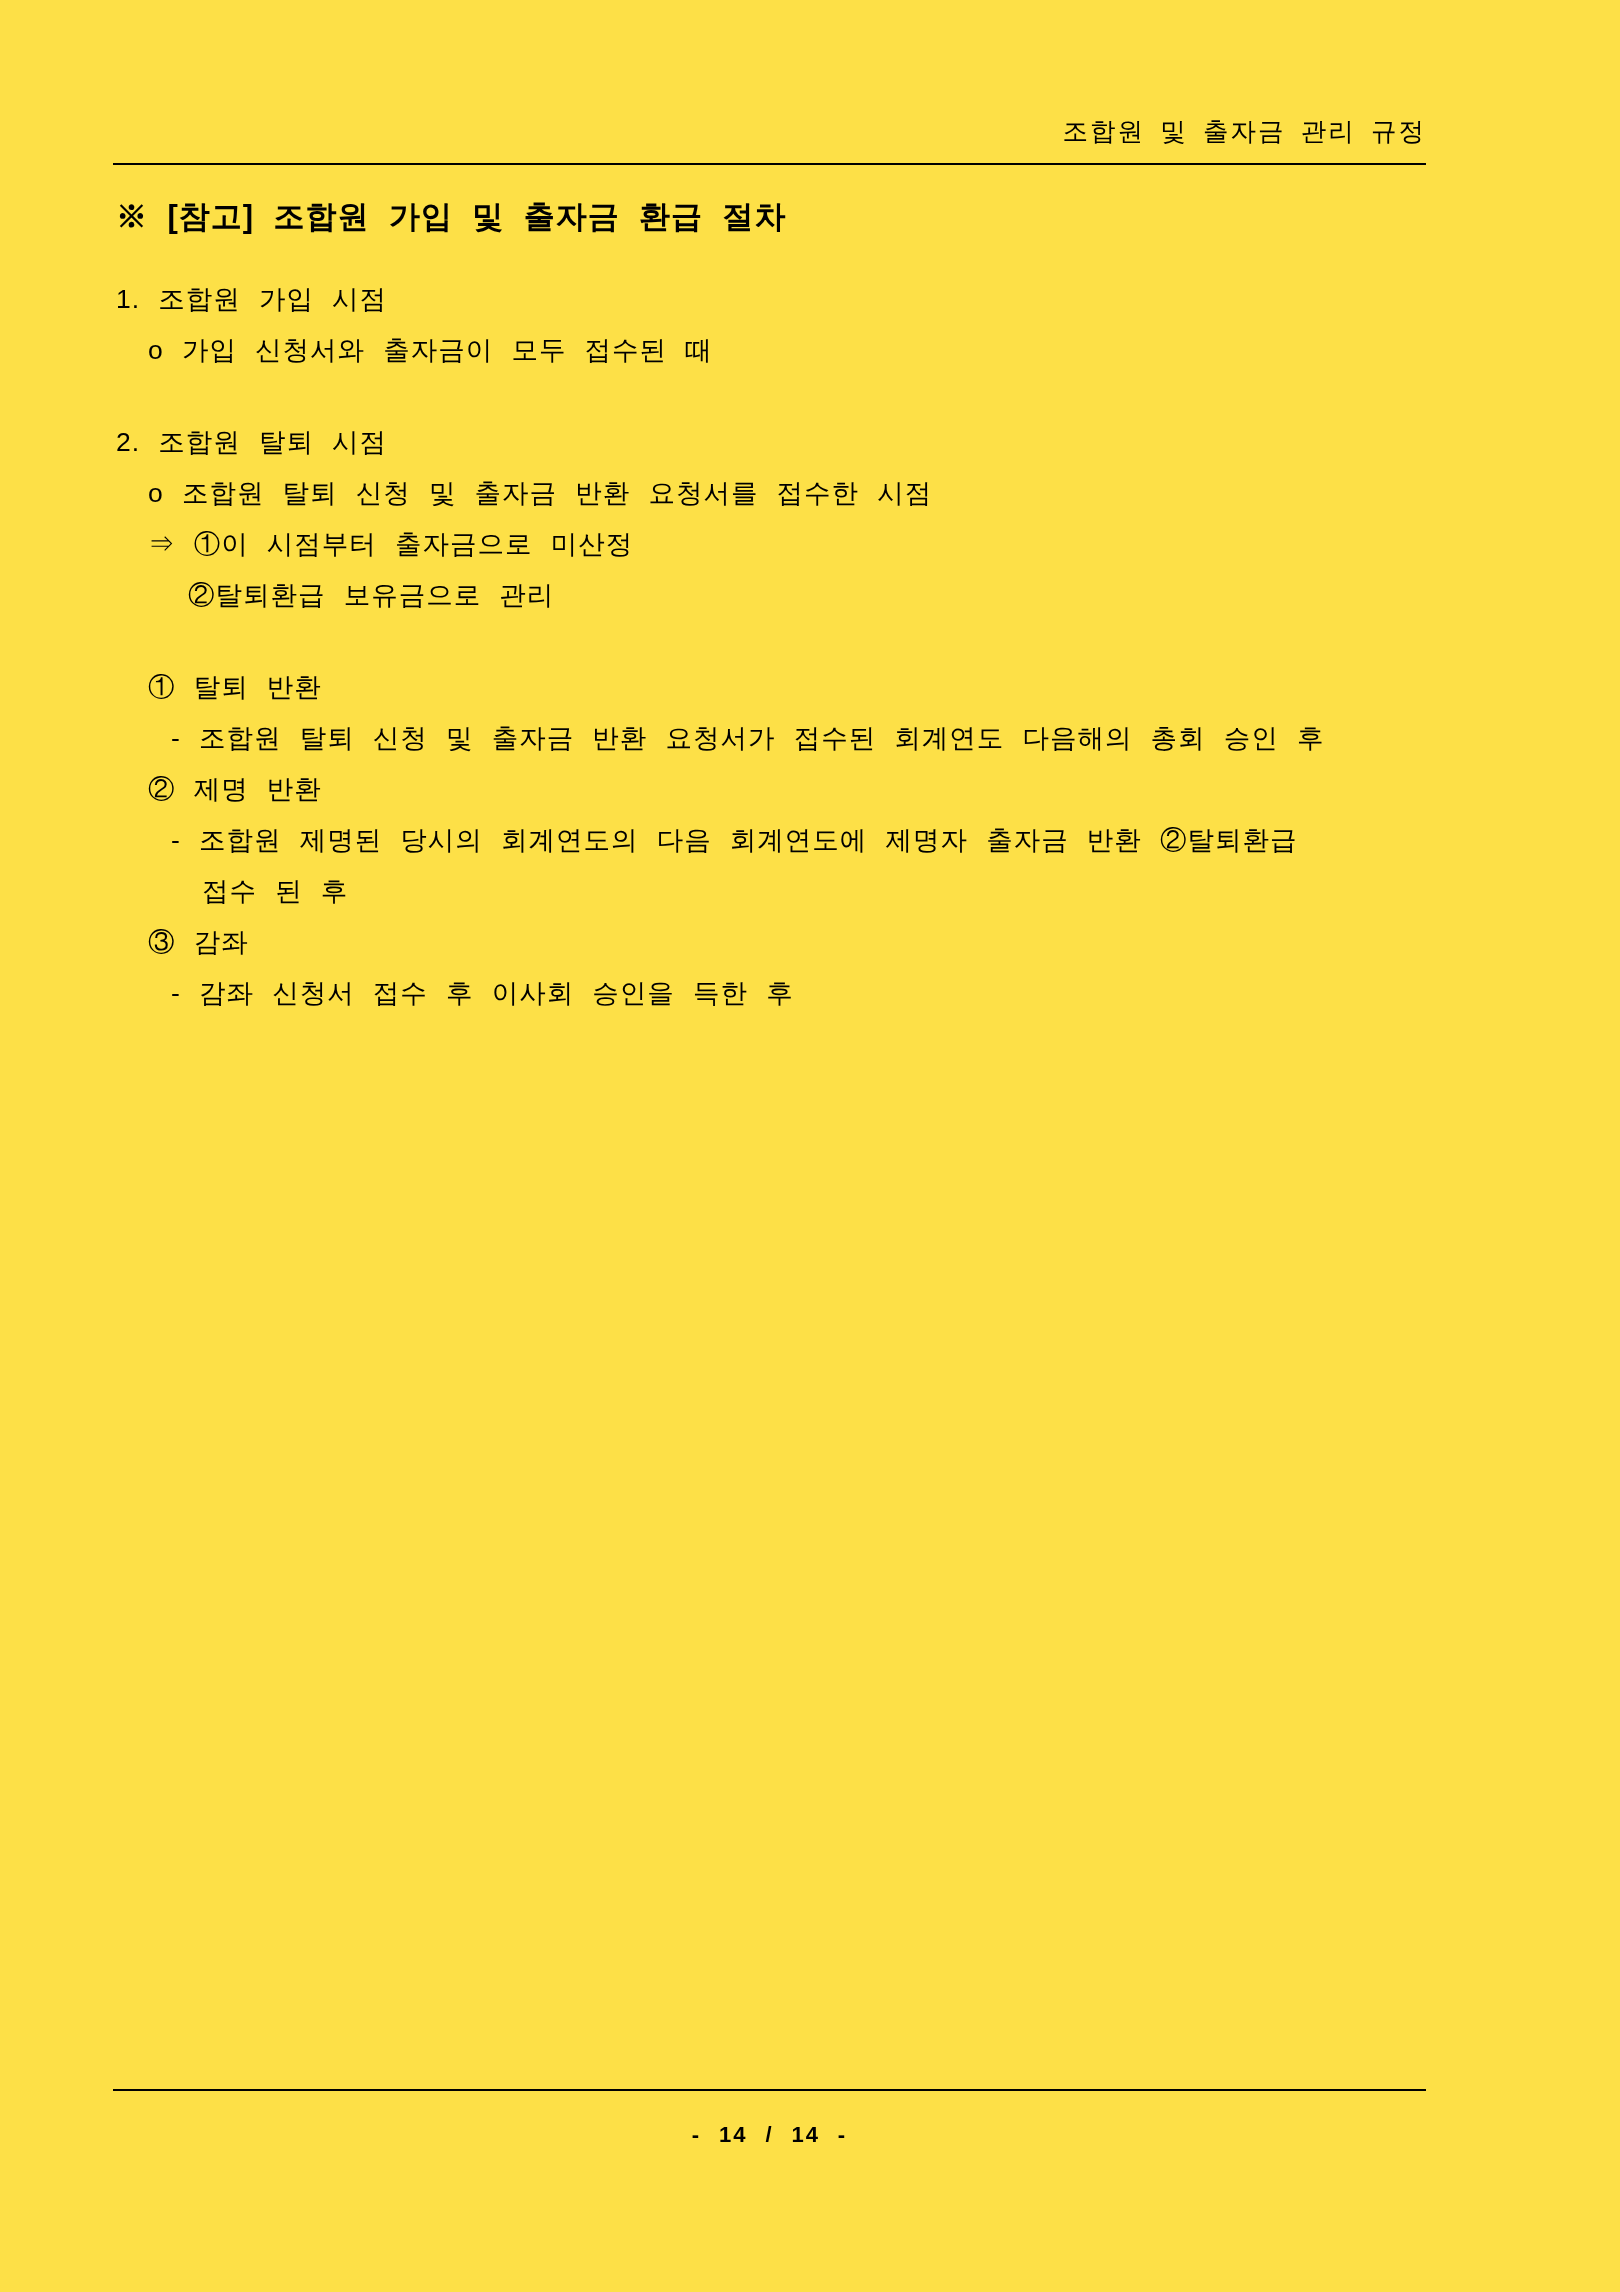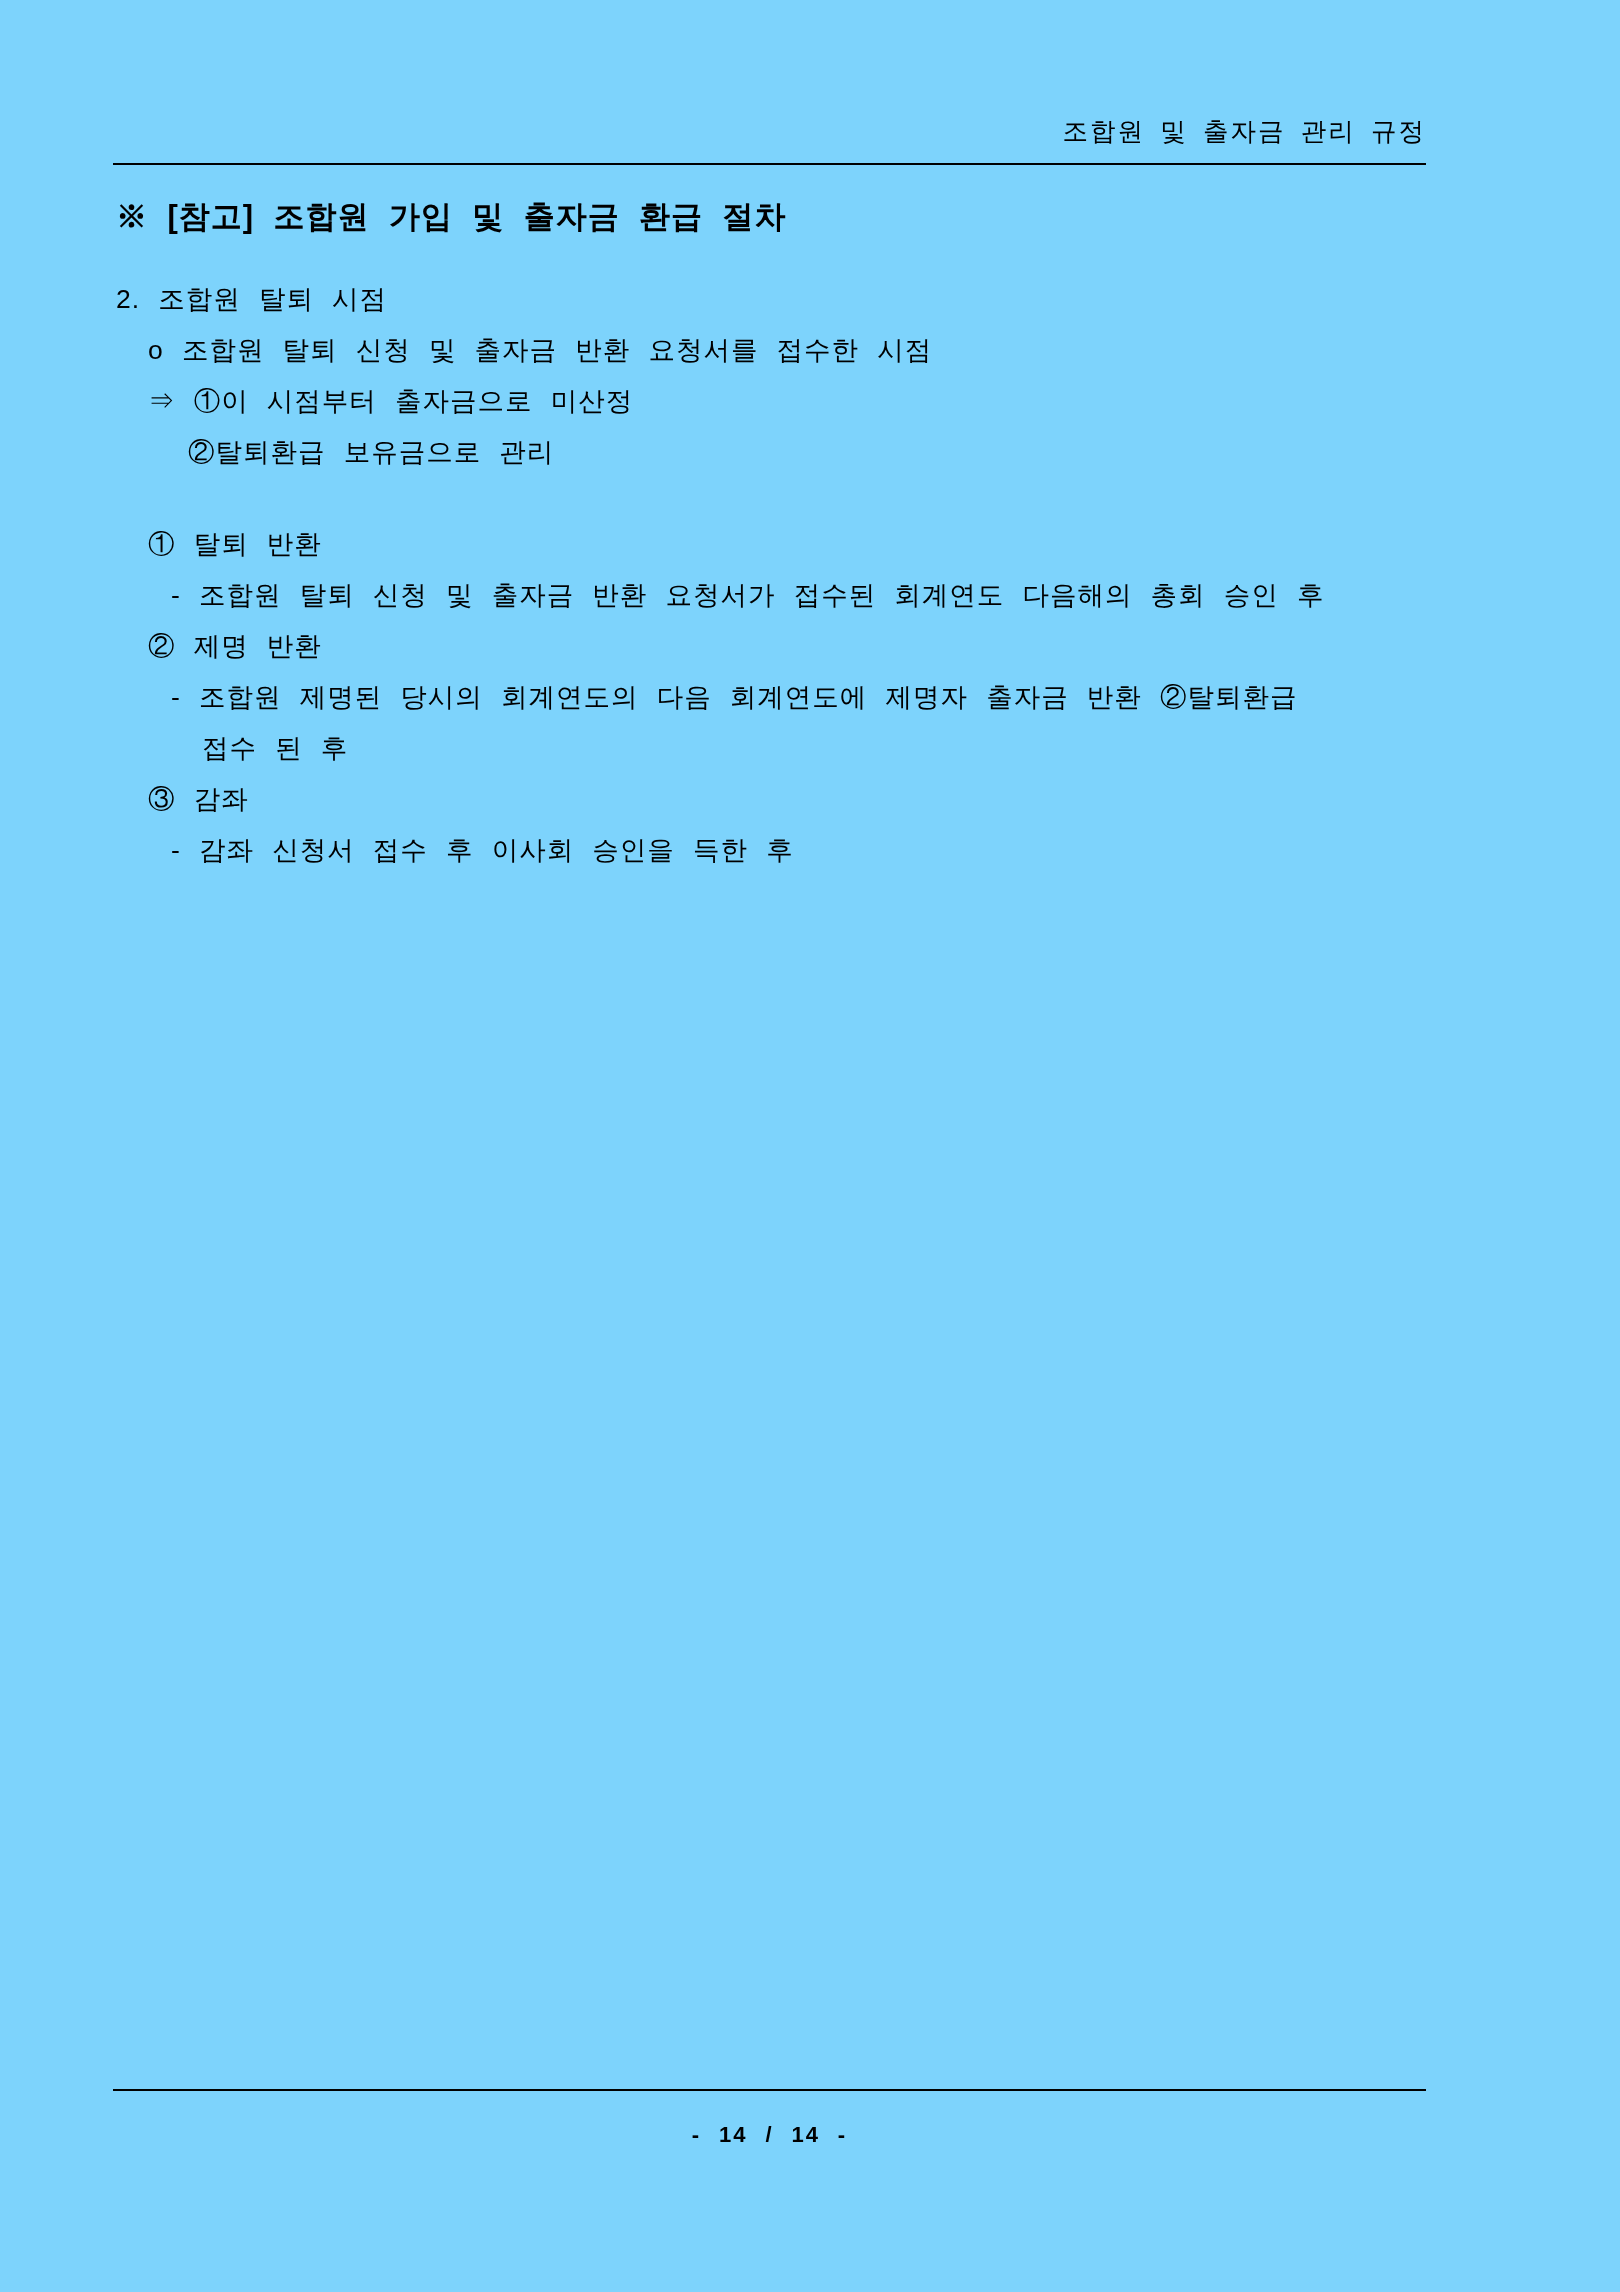--- a/index.html
+++ b/index.html
@@ -1,21 +1,21 @@
 <!DOCTYPE html>
 <html><head>
 <meta charset="utf-8">
 <style>
   * { margin: 0; padding: 0; box-sizing: border-box; }
   html, body { background: #ffffff; }
   .page {
     position: relative;
     width: 1620px;
     height: 2293px;
-    background: #7dd3fc;
+    background: #fde047;
     color: #000000;
     font-family: "Liberation Sans", sans-serif;
     overflow: hidden;
   }
   
   .header {
     position: absolute;
     left: 113px;
     right: 194px;
     top: 0;
@@ -92,20 +92,24 @@
 
   <div class="header">
     <div class="header-title">조합원 및 출자금 관리 규정</div>
     <div class="header-rule"></div>
   </div>
 
   <div class="content">
 
     <div class="doc-title">※ [참고] 조합원 가입 및 출자금 환급 절차</div>
 
+    <div class="section">
+      <div class="line ind-0">1. 조합원 가입 시점</div>
+      <div class="line ind-1">o 가입 신청서와 출자금이 모두 접수된 때</div>
+    </div>
 
     <div class="section">
       <div class="line ind-0">2. 조합원 탈퇴 시점</div>
       <div class="line ind-1">o 조합원 탈퇴 신청 및 출자금 반환 요청서를 접수한 시점</div>
       <div class="line ind-1">⇒ ①이 시점부터 출자금으로 미산정</div>
       <div class="line ind-2">②탈퇴환급 보유금으로 관리</div>
     </div>
 
     <div class="section">
       <div class="line ind-1">① 탈퇴 반환</div>

